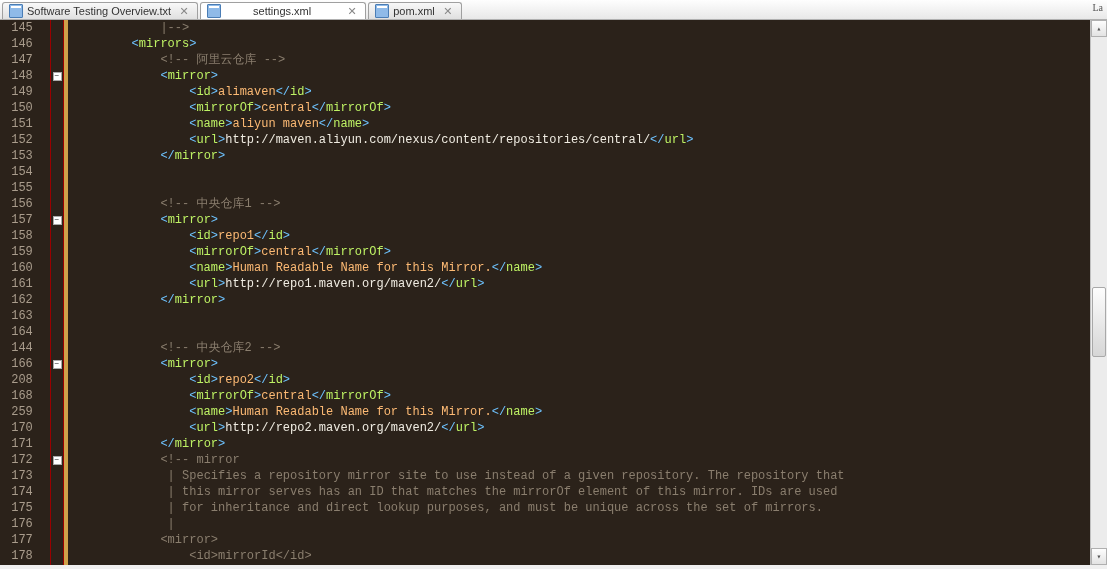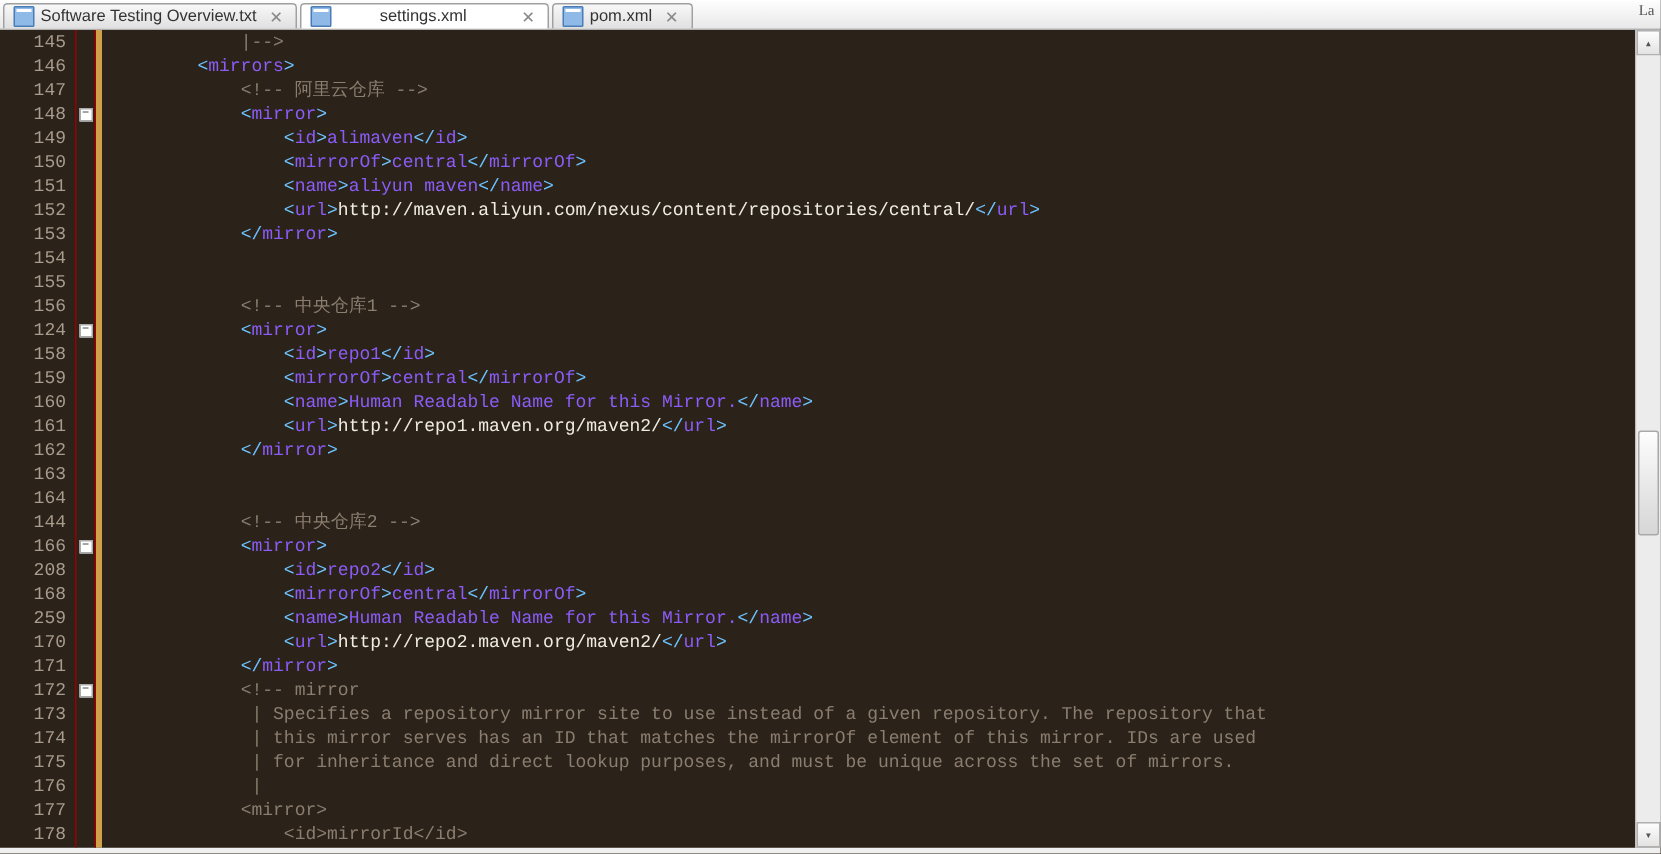--- a/index.html
+++ b/index.html
@@ -84,21 +84,21 @@
     width: 50px;
     background: #2b221a;
     border-right: 0;
     text-align: right;
     color: #a99c8c;
     font-size: 12px;
     line-height: 16px;
     padding-top: 0;
     padding-right: 6px;
   }
-  .gutter-line { height: 16px; }
+  .gutter-line { height: 16px; text-align: center; }
   .fold-col {
     width: 14px;
     background: #2b221a;
     border-left: 1px solid #9a0000;
     border-right: 1px solid #9a0000;
     line-height: 16px;
     font-size: 12px;
   }
   .fold-mark {
     height: 16px;
@@ -128,23 +128,23 @@
     background: #2b221a;
     color: #e0d8c8;
     line-height: 16px;
     white-space: pre;
     padding-left: 6px;
     overflow: hidden;
     position: relative;
   }
   .code-line { height: 16px; }
   .tg { color: #6ec3ff; }      
-  .tn { color: #8b5cf6; }      
+  .tn { color: #bef264; }      
   .cm { color: #8a7e6e; font-style: normal; } 
-  .tx { color: #8b5cf6; }      
+  .tx { color: #fdba74; }      
   .ur { color: #f0ece2; } 
   .scrollbar-v {
     width: 17px;
     background: #f0f0f0;
     border-left: 1px solid #c0c0c0;
     display: flex;
     flex-direction: column;
   }
   .scrollbar-v .sb-btn {
     height: 17px;
@@ -201,21 +201,21 @@
       <div class="gutter-line">147</div>
       <div class="gutter-line">148</div>
       <div class="gutter-line">149</div>
       <div class="gutter-line">150</div>
       <div class="gutter-line">151</div>
       <div class="gutter-line">152</div>
       <div class="gutter-line">153</div>
       <div class="gutter-line">154</div>
       <div class="gutter-line">155</div>
       <div class="gutter-line">156</div>
-      <div class="gutter-line">124</div>
+      <div class="gutter-line">157</div>
       <div class="gutter-line">158</div>
       <div class="gutter-line">159</div>
       <div class="gutter-line">160</div>
       <div class="gutter-line">161</div>
       <div class="gutter-line">162</div>
       <div class="gutter-line">163</div>
       <div class="gutter-line">164</div>
       <div class="gutter-line">144</div>
       <div class="gutter-line">166</div>
       <div class="gutter-line">208</div>

